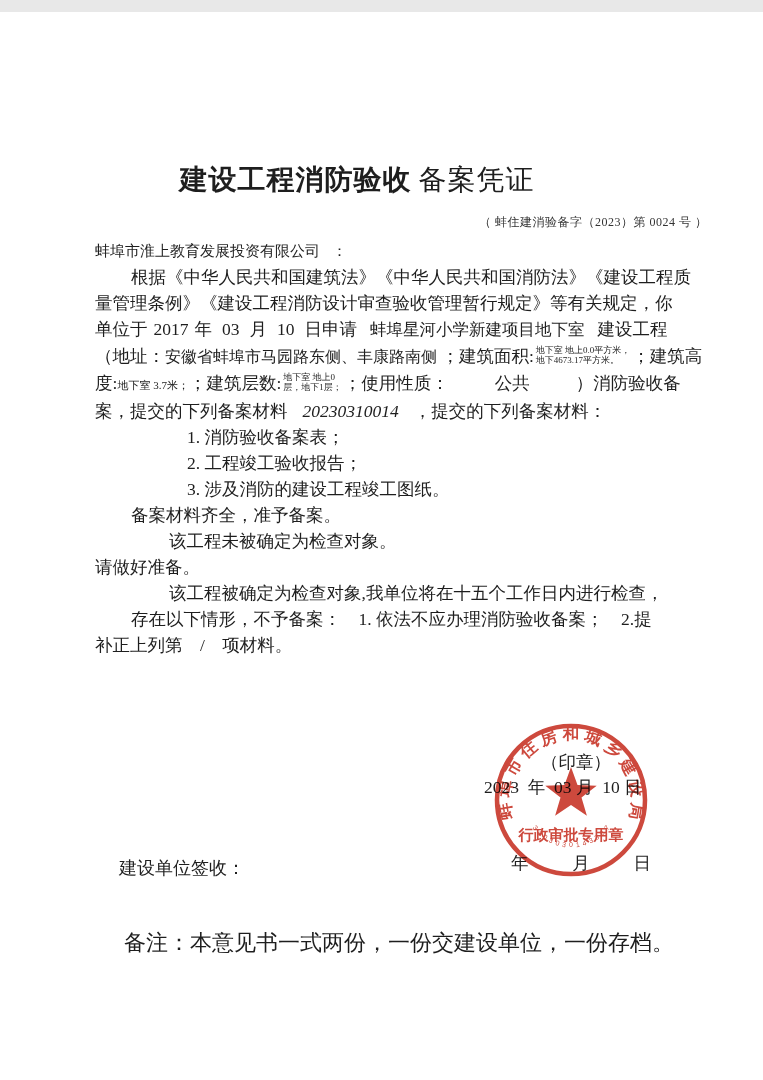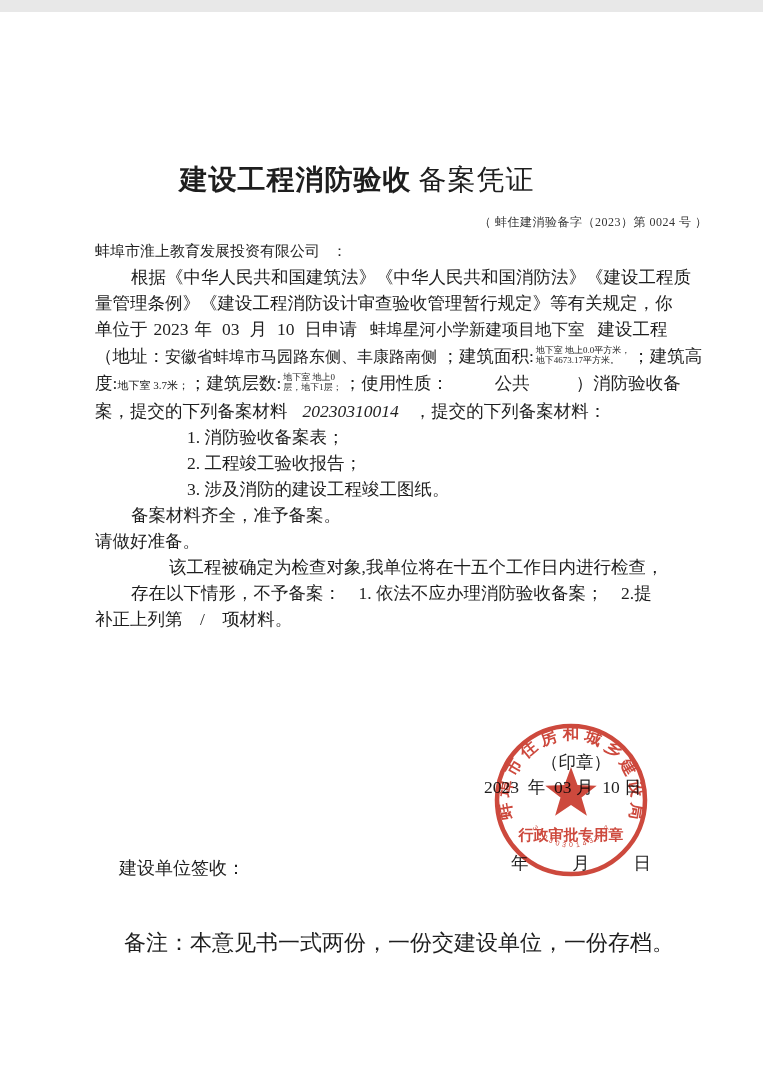--- a/index.html
+++ b/index.html
@@ -67,33 +67,34 @@
   <div class="title"><span class="bold">建设工程消防验收</span><span class="light">备案凭证</span></div>
 
   <div class="ref">（ 蚌住建消验备字（2023）第 0024 号 ）</div>
 
   <div class="body">
     <div class="bline addr-line"><span>蚌埠市淮上教育发展投资有限公司</span><span class="addr-colon">：</span></div>
 
     <div class="bline ind1">根据《中华人民共和国建筑法》《中华人民共和国消防法》《建设工程质</div>
     <div class="bline">量管理条例》《建设工程消防设计审查验收管理暂行规定》等有关规定，你</div>
 
-    <div class="bline"><span>单位于</span><span class="fv">2023</span><span>年</span><span class="fv-m">03</span><span>月</span><span class="fv-m">10</span><span>日申请</span><span class="fv-proj">蚌埠星河小学新建项目地下室</span><span>建设工程</span></div>
+    <div class="bline"><span>单位于</span><span class="fv">2017</span><span>年</span><span class="fv-m">03</span><span>月</span><span class="fv-m">10</span><span>日申请</span><span class="fv-proj">蚌埠星河小学新建项目地下室</span><span>建设工程</span></div>
 
     <div class="bline"><span>（地址：</span><span class="fv-addr">安徽省蚌埠市马园路东侧、丰康路南侧</span><span> ；建筑面积:</span><span class="stack"><div>地下室 地上0.0平方米，</div><div>地下4673.17平方米。</div></span><span>；建筑高</span></div>
 
     <div class="bline"><span>度:</span><span class="fv-height">地下室 3.7米；</span><span>；建筑层数:</span><span class="stack"><div>地下室 地上0</div><div>层，地下1层；</div></span><span>；使用性质：</span><span class="fv-usage">公共</span><span>）消防验收备</span></div>
 
     <div class="bline"><span>案，提交的下列备案材料</span><span class="fv-no">20230310014</span><span>，提交的下列备案材料：</span></div>
 
     <div class="bline mat">1. 消防验收备案表；</div>
     <div class="bline mat">2. 工程竣工验收报告；</div>
     <div class="bline mat">3. 涉及消防的建设工程竣工图纸。</div>
 
     <div class="bline ind1">备案材料齐全，准予备案。</div>
+    <div class="bline ind2">该工程未被确定为检查对象。</div>
     <div class="bline">请做好准备。</div>
     <div class="bline ind2">该工程被确定为检查对象,我单位将在十五个工作日内进行检查，</div>
 
     <div class="bline ind1">存在以下情形，不予备案：    1. 依法不应办理消防验收备案；    2.提</div>
     <div class="bline">补正上列第    /    项材料。</div>
   </div>
 
   <div class="seal-note">（印章）</div>
   <div class="issue-date">2023  年  03 月  10 日</div>
   <div class="blank-date">年          月          日</div>

